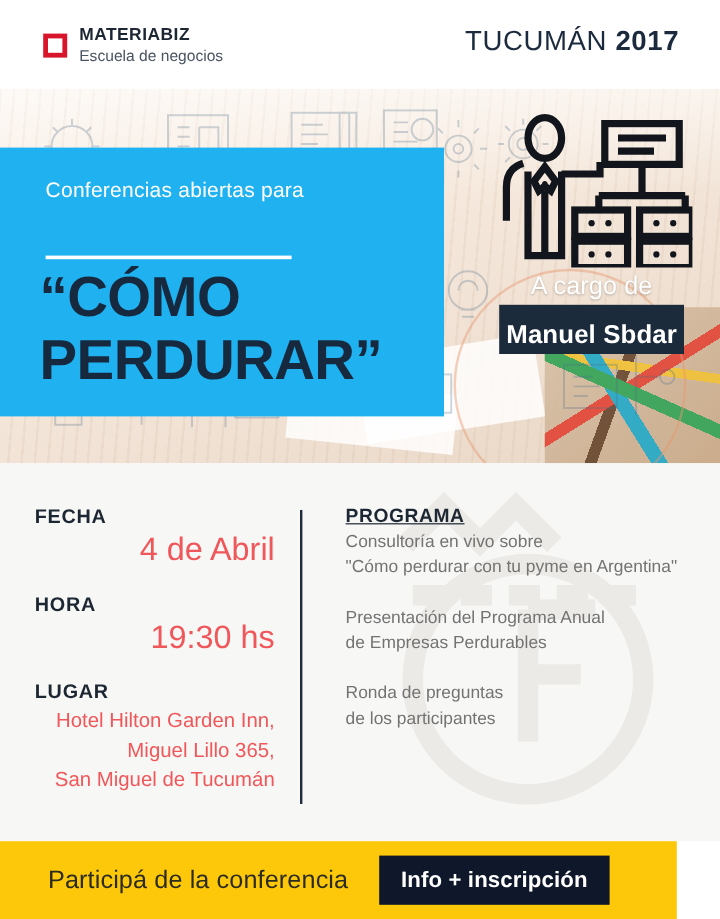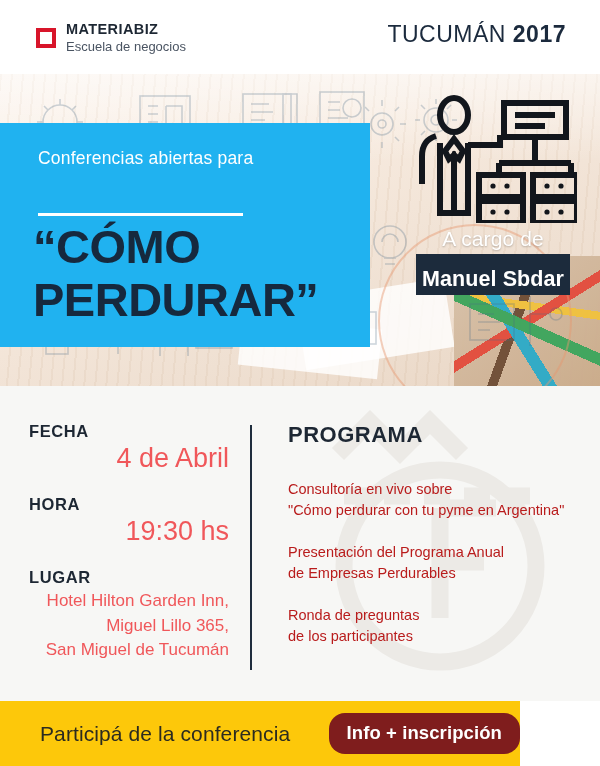--- a/index.html
+++ b/index.html
@@ -221,58 +221,58 @@
     margin-bottom: 22px;
     text-align: right;
   }
   .field-value.small {
     font-size: 17px;
     line-height: 1.42;
     margin-bottom: 0;
   }
   .field-value.small div { white-space: nowrap; }
   .section-title {
-    font-size: 22px;
+    font-size: 16px;
     font-weight: bold;
     color: #1d2733;
     letter-spacing: 0.5px;
-    margin-bottom: 31px;
+    margin-bottom: 2px;
+    text-decoration: underline;
   }
   .program-item {
     font-size: 14.5px;
-    color: #b91c1c;
+    color: #737373;
     line-height: 1.48;
     margin-bottom: 20px;
   }
   .program-item div { white-space: nowrap; }
 
   
   .footer {
     position: absolute;
     left: 0; top: 701px;
-    width: 520px; height: 65px;
+    width: 564px; height: 65px;
     background: #fdc80a;
     display: flex;
     align-items: center;
-    justify-content: space-between;
   }
   .footer-text {
     margin-left: 40px;
     font-size: 21px;
     color: #2b2b20;
     letter-spacing: 0.1px;
   }
   .cta-button {
     margin-left: 26px;
-    background: #7f1d1d;
+    background: #0f172a;
     color: #ffffff;
     font-size: 18.5px;
     font-weight: bold;
     padding: 9px 18px 10px 18px;
-    border-radius: 16px;
+    border-radius: 0;
     border: none;
     cursor: pointer;
     font-family: "Liberation Sans", sans-serif;
     letter-spacing: 0.1px;
   }
 </style>
 </head>
 <body>
 
 <div class="poster">

